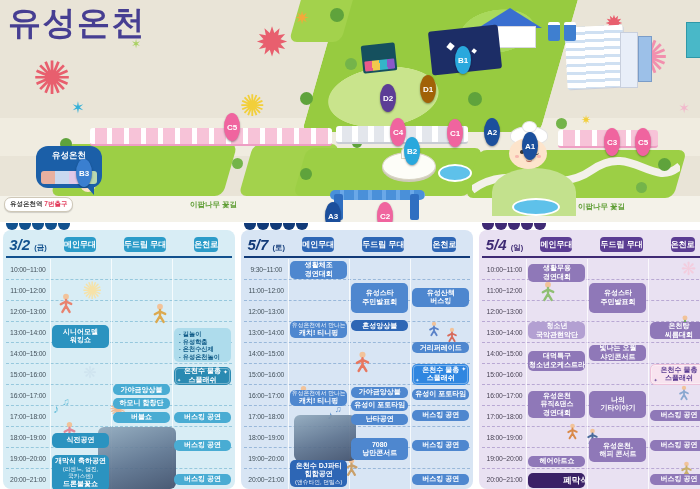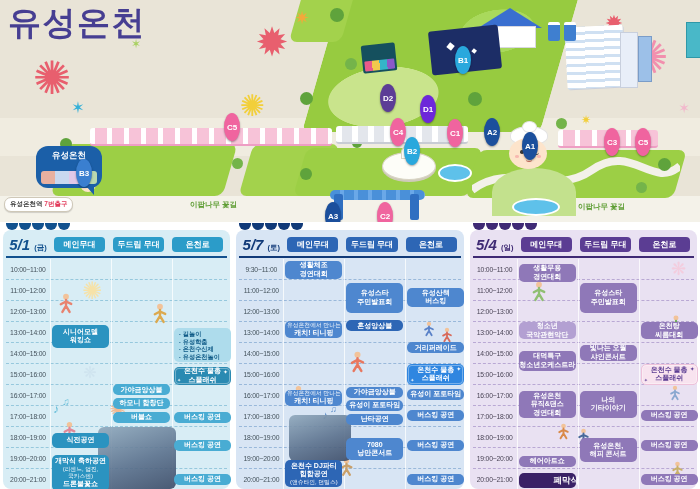--- a/index.html
+++ b/index.html
@@ -78,21 +78,21 @@
   .fw{position:absolute;z-index:2;transform:translate(-50%,-50%);line-height:1;}
   .ppath{position:absolute;z-index:2;}
   
   .tables{position:absolute;left:0;top:222px;width:700px;height:267px;background:#fff;display:flex;padding-top:8px;box-sizing:border-box;}
   .panel{flex:1 1 0;margin:0 3px;background:var(--bg);border-radius:8px;position:relative;padding:2px 3px;}
   .scallops{position:absolute;top:-7px;left:3px;display:flex;z-index:5;}
   .scallop{width:12px;height:7px;border-radius:0 0 12px 12px;background:var(--day);margin-right:1px;}
   .phead{position:relative;height:24px;border-bottom:2px solid var(--line);display:flex;align-items:center;}
   .dayb{width:44px;text-align:center;color:var(--day);font-style:italic;font-weight:800;font-size:15px;}
   .dow{font-size:7.5px;font-weight:700;font-style:normal;}
-  .colchip{flex:1;margin:0 4px;height:15px;border-radius:4px;background:var(--head);color:#fff;font-size:8px;
+  .colchip{flex:1;margin:0 14px;height:15px;border-radius:4px;background:var(--head);color:#fff;font-size:8px;
     font-weight:700;display:flex;align-items:center;justify-content:center;white-space:nowrap;}
   .pgrid{position:relative;height:231px;margin-top:1px;}
   .prow{position:absolute;left:0;width:100%;height:21px;border-bottom:1px dashed var(--dash);box-sizing:border-box;}
   .ptime{position:absolute;left:0;top:0;width:44px;height:21px;line-height:21px;font-size:6.8px;
     color:var(--time);text-align:center;letter-spacing:-.2px;}
   .vsep{position:absolute;top:0;bottom:0;width:1px;background:rgba(255,255,255,.75);z-index:1;}
   .ev{position:absolute;border-radius:5px;display:flex;flex-direction:column;justify-content:center;align-items:center;
     z-index:3;padding:1px 2px;box-sizing:border-box;text-align:center;}
   .ev .ln{font-size:7px;font-weight:700;line-height:1.22;white-space:nowrap;}
   .ev .ln.sm{font-size:5.8px;font-weight:400;opacity:.95;}
@@ -203,42 +203,42 @@
       <span class="fw" style="left: 648px; top: 58px; font-size: 48px; color: rgb(242, 143, 174);">✺</span>
       <span class="fw" style="left: 614px; top: 24px; font-size: 22px; color: rgb(232, 95, 110);">✹</span>
       <span class="fw" style="left: 684px; top: 108px; font-size: 14px; color: rgb(242, 184, 204);">✶</span>
       <span class="fw" style="left: 136px; top: 44px; font-size: 12px; color: rgb(168, 208, 96);">✶</span>
       <span class="fw" style="left: 586px; top: 120px; font-size: 12px; color: rgb(242, 207, 58);">✷</span>
       <div class="marker" style="left: 84px; top: 173px; background: rgb(58, 127, 208);">B3</div>
       <div class="marker" style="left: 232px; top: 127px; background: rgb(240, 100, 159);">C5</div>
       <div class="marker" style="left: 333px; top: 216px; background: rgb(27, 79, 156);">A3</div>
       <div class="marker" style="left: 385px; top: 216px; background: rgb(240, 100, 159);">C2</div>
       <div class="marker" style="left: 388px; top: 98px; background: rgb(92, 61, 150);">D2</div>
-      <div class="marker" style="left: 428px; top: 89px; background: #6d28d9; margin-top: 20px;">D1</div>
+      <div class="marker" style="left: 428px; top: 89px; background: #a16207;">D1</div>
       <div class="marker" style="left: 398px; top: 132px; background: rgb(240, 100, 159);">C4</div>
       <div class="marker" style="left: 455px; top: 133px; background: rgb(240, 100, 159);">C1</div>
       <div class="marker" style="left: 412px; top: 151px; background: rgb(41, 168, 221);">B2</div>
       <div class="marker" style="left: 463px; top: 60px; background: rgb(41, 168, 221);">B1</div>
       <div class="marker" style="left: 492px; top: 132px; background: rgb(27, 79, 156);">A2</div>
       <div class="marker" style="left: 530px; top: 146px; background: rgb(27, 79, 156);">A1</div>
       <div class="marker" style="left: 612px; top: 142px; background: rgb(240, 100, 159);">C3</div>
       <div class="marker" style="left: 643px; top: 142px; background: rgb(240, 100, 159);">C5</div>
     </div>
 
   <div class="tables">
       <div class="panel" style="--bg: #d8edf5; --day: #12518e; --head: #2b9cc9; --line: #12518e; --chip: #49acd3; --chip2: #2b93c0; --light: #aedcec; --listText: #0f5a86; --splashBg: #2a8ab2; --splashText: #ffffff; --dash: #96c8dd; --time: #44525c; --darkc: #12518e;">
         <div class="scallops">
           <span class="scallop"></span>
           <span class="scallop"></span>
           <span class="scallop"></span>
           <span class="scallop"></span>
           <span class="scallop"></span>
         </div>
         <div class="phead">
-          <div class="dayb"><span>5/1</span> <span class="dow">(금)</span></div>
+          <div class="dayb"><span>3/2</span> <span class="dow">(금)</span></div>
           <span class="colchip">메인무대</span>
           <span class="colchip">두드림 무대</span>
           <span class="colchip">온천로</span>
         </div>
         <div class="pgrid">
           <div class="prow" style="top: 0px;">
             <span class="ptime">10:00~11:00</span>
           </div>
           <div class="prow" style="top: 21px;">
             <span class="ptime">11:00~12:00</span>

